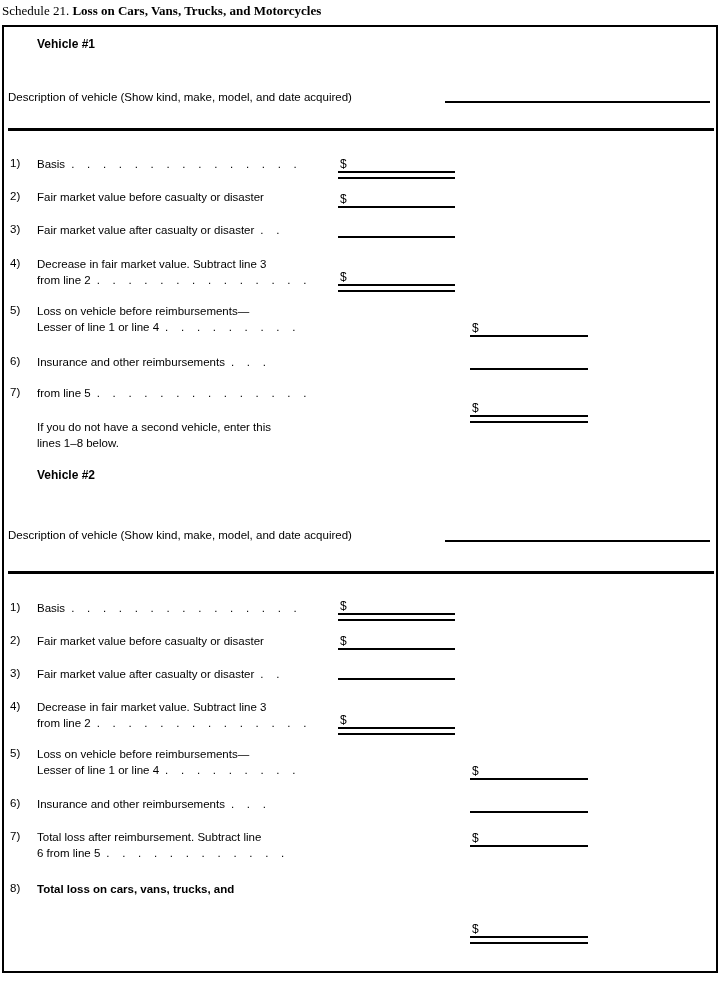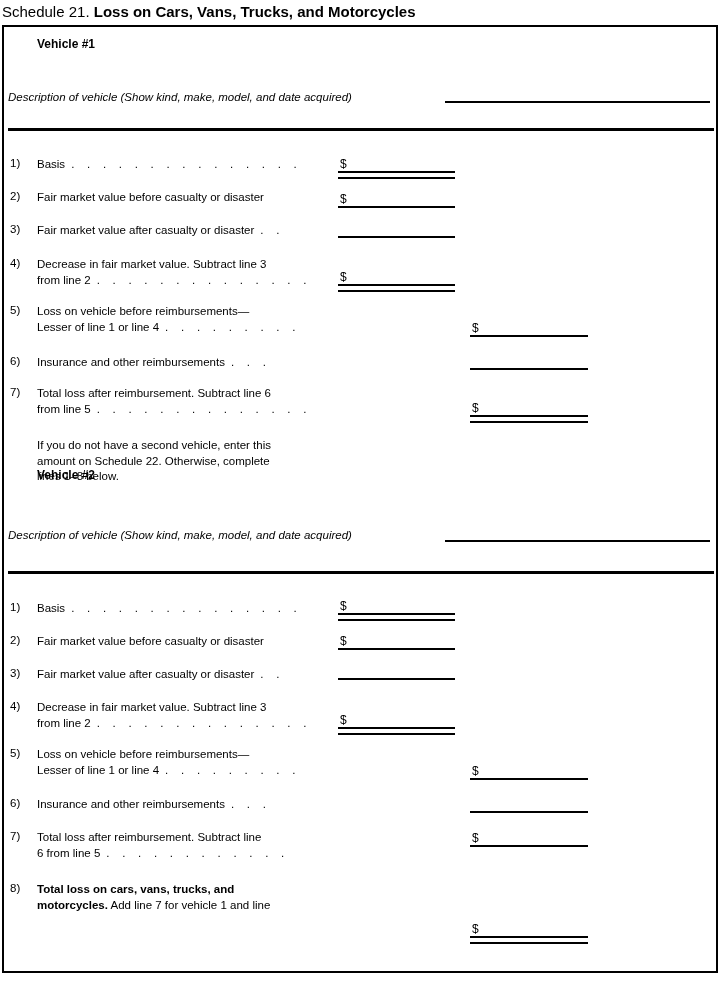--- a/index.html
+++ b/index.html
@@ -1,25 +1,25 @@
 <!DOCTYPE html>
 <html><head>
 <meta charset="utf-8">
 <style>
   html,body{margin:0;padding:0;background:#fff;}
   .page{
     position:relative;width:725px;height:985px;background:#fff;color:#000;
     font-family:"Liberation Sans",sans-serif;font-size:11.5px;overflow:hidden;
   }
-  .title{position:absolute;left:2px;top:3px;font-size:15px;white-space:nowrap;}
+  .title{position:absolute;left:2px;top:3px;font-size:13px;white-space:nowrap;font-family:Liberation Serif, serif;}
   .bold{font-weight:bold;}
   .italic{font-style:italic;}
   .box{position:absolute;left:2px;top:25px;width:712px;height:944px;border:2px solid #000;}
   .heading{position:absolute;font-weight:bold;font-size:12px;white-space:nowrap;}
-  .desc-label{position:absolute;white-space:nowrap;font-style:italic;}
+  .desc-label{position:absolute;white-space:nowrap;}
   .desc-underline{position:absolute;border-top:2px solid #000;height:0;}
   .sep{position:absolute;left:8px;width:706px;border-top:3px solid #000;height:0;}
   .row{position:absolute;display:flex;}
   .num{width:27px;flex:none;}
   .lline{white-space:nowrap;line-height:15.5px;}
   .dots{word-spacing:8.5px;letter-spacing:.5px;padding-left:6px;}
   .amount{position:absolute;border-top:2px solid #000;height:0;}
   .amount.double{height:4px;border-bottom:2px solid #000;}
   .ruleA{left:338px;width:117px;}
   .ruleB{left:470px;width:118px;}
@@ -96,31 +96,29 @@
     <span class="num">6)</span>
     <div class="lbl">
         <div class="lline"><span>Insurance and other reimbursements</span><span class="dots">. . .</span></div>
       </div>
   </div>
   <div class="amount ruleB" style="top:368px"></div>
 
   <div class="row" style="left:10px;top:386px">
     <span class="num">7)</span>
     <div class="lbl">
-      <div class="lline">Total loss after reimbursement. Subtract line 6</div>
       <div class="lline"><span>from line 5</span><span class="dots">. . . . . . . . . . . . . .</span></div>
     </div>
   </div>
   <div class="amount ruleB double" style="top:415px">
       <span class="dollar">$</span>
     </div>
 
-  <div class="note" style="left:37px;top:438px">
+  <div class="note" style="left:37px;top:420px">
     <div class="lline">If you do not have a second vehicle, enter this</div>
-    <div class="lline">amount on Schedule 22. Otherwise, complete</div>
     <div class="lline">lines 1–8 below.</div>
   </div>
 
   <div class="heading" style="left:37px;top:468px">Vehicle #2</div>
 
   <div class="desc-label" style="left:8px;top:529px">Description of vehicle (Show kind, make, model, and date acquired)</div>
   <div class="desc-underline" style="left:445px;top:540px;width:265px"></div>
 
   <div class="sep" style="top:571px"></div>
 
@@ -190,20 +188,19 @@
     </div>
   </div>
   <div class="amount ruleB" style="top:845px">
       <span class="dollar">$</span>
     </div>
 
   <div class="row" style="left:10px;top:882px">
     <span class="num">8)</span>
     <div class="lbl">
       <div class="lline bold">Total loss on cars, vans, trucks, and</div>
-      <div class="lline"><span class="bold">motorcycles.</span><span> Add line 7 for vehicle 1 and line</span></div>
     </div>
   </div>
   <div class="amount ruleB double" style="top:936px">
       <span class="dollar">$</span>
     </div>
 
 </div>
 
 </body></html>

